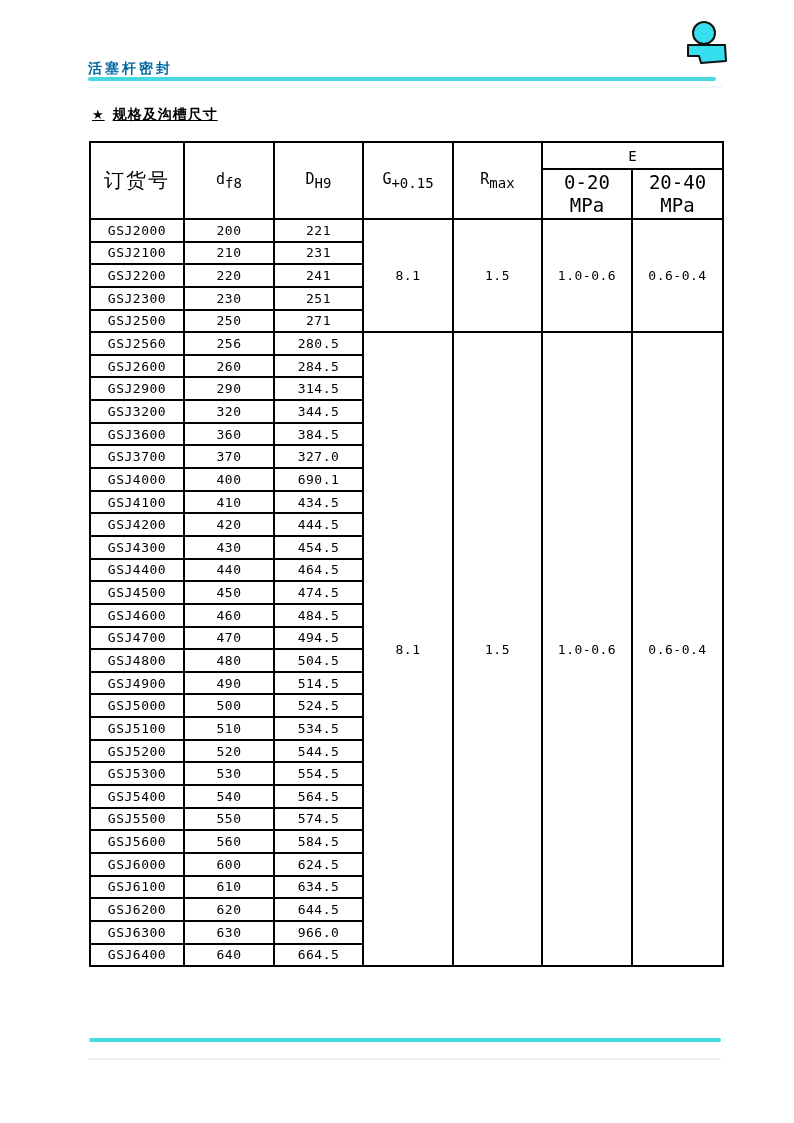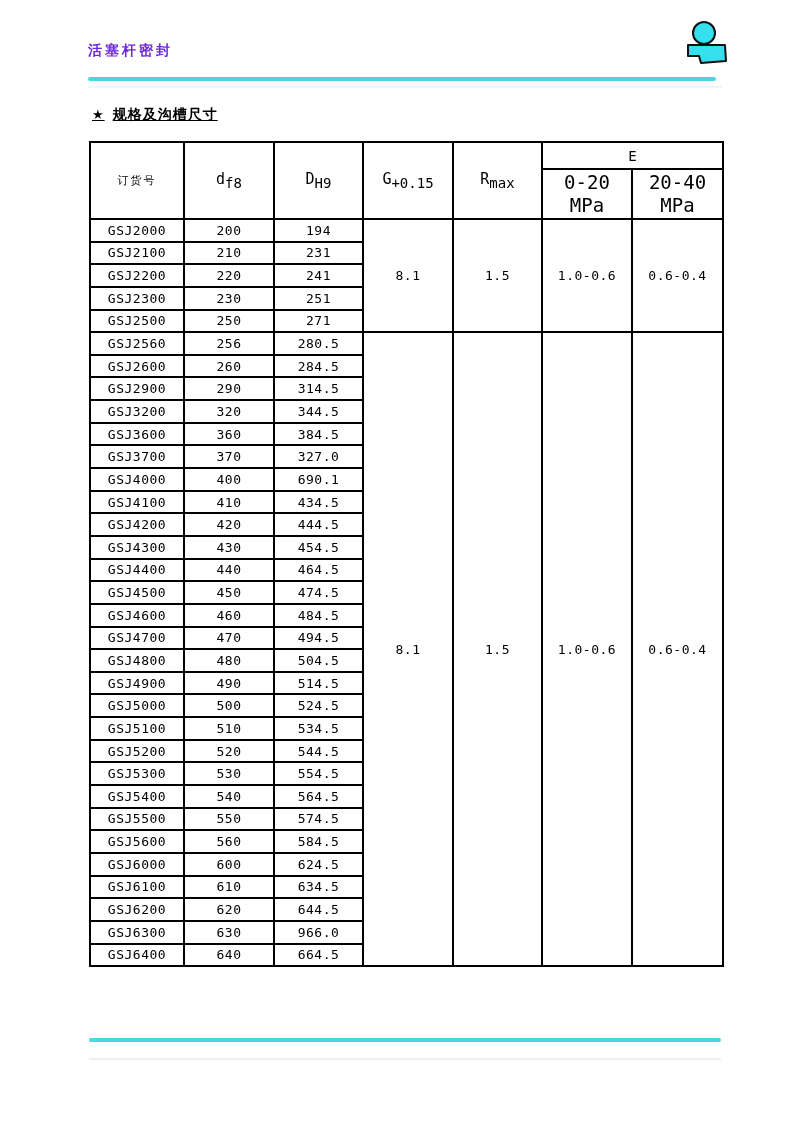--- a/index.html
+++ b/index.html
@@ -3,23 +3,23 @@
 <meta charset="utf-8">
 <style>
   * { margin:0; padding:0; box-sizing:border-box; }
   html,body { background:#ffffff; }
   body {
     width:794px; height:1123px; position:relative;
     font-family:"DejaVu Sans", sans-serif;
     color:#000;
   }
   .brand-title {
-    position:absolute; left:88px; top:42px;
+    position:absolute; left:88px; top:60px;
     font-size:14px; font-weight:bold; letter-spacing:3px;
-    color:#6d28d9;
+    color:#0369a1;
   }
   .logo-svg { position:absolute; left:678px; top:14px; }
   .rule-top {
     position:absolute; left:88px; top:77px; width:628px; height:4px;
     background:#48d8e2; border-radius:2px;
   }
   .rule-top-faint {
     position:absolute; left:88px; top:86px; width:634px; height:2px;
     background:#eef6f7;
   }
@@ -34,21 +34,21 @@
     border-collapse:collapse; table-layout:fixed;
     font-family:"DejaVu Sans Mono", monospace;
   }
   table.spec th, table.spec td {
     border:2px solid #000; text-align:center; vertical-align:middle;
     padding:0; font-weight:normal;
   }
   tr.head-row-1 { height:27px; }
   tr.head-row-2 { height:50px; }
   th.main-head { font-size:15px; }
-  th.cjk-head { font-family:"DejaVu Sans", sans-serif; font-size:11px; letter-spacing:2px; }
+  th.cjk-head { font-family:"DejaVu Sans", sans-serif; font-size:20px; letter-spacing:2px; }
   th.main-head sub { font-size:14px; letter-spacing:0; }
   th.e-head { font-size:14px; }
   th.e-sub { font-size:19px; }
   th.e-sub .line { line-height:23px; }
   tbody tr { height:22.65px; }
   tbody td { font-size:13px; letter-spacing:0.5px; }
   td.c-order { letter-spacing:0.5px; }
 
   .rule-bottom {
     position:absolute; left:89px; top:1038px; width:632px; height:4px;
@@ -103,21 +103,21 @@
       <th class="e-sub">
         <div class="line">20-40</div>
         <div class="line">MPa</div>
       </th>
     </tr>
   </thead>
   <tbody id="table-body">
       <tr>
         <td class="c-order">GSJ2000</td>
         <td>200</td>
-        <td>194</td>
+        <td>221</td>
         <td rowspan="5">8.1</td>
         <td rowspan="5">1.5</td>
         <td rowspan="5">1.0-0.6</td>
         <td rowspan="5">0.6-0.4</td>
       </tr>
       <tr>
         <td class="c-order">GSJ2100</td>
         <td>210</td>
         <td>231</td>
       </tr>

